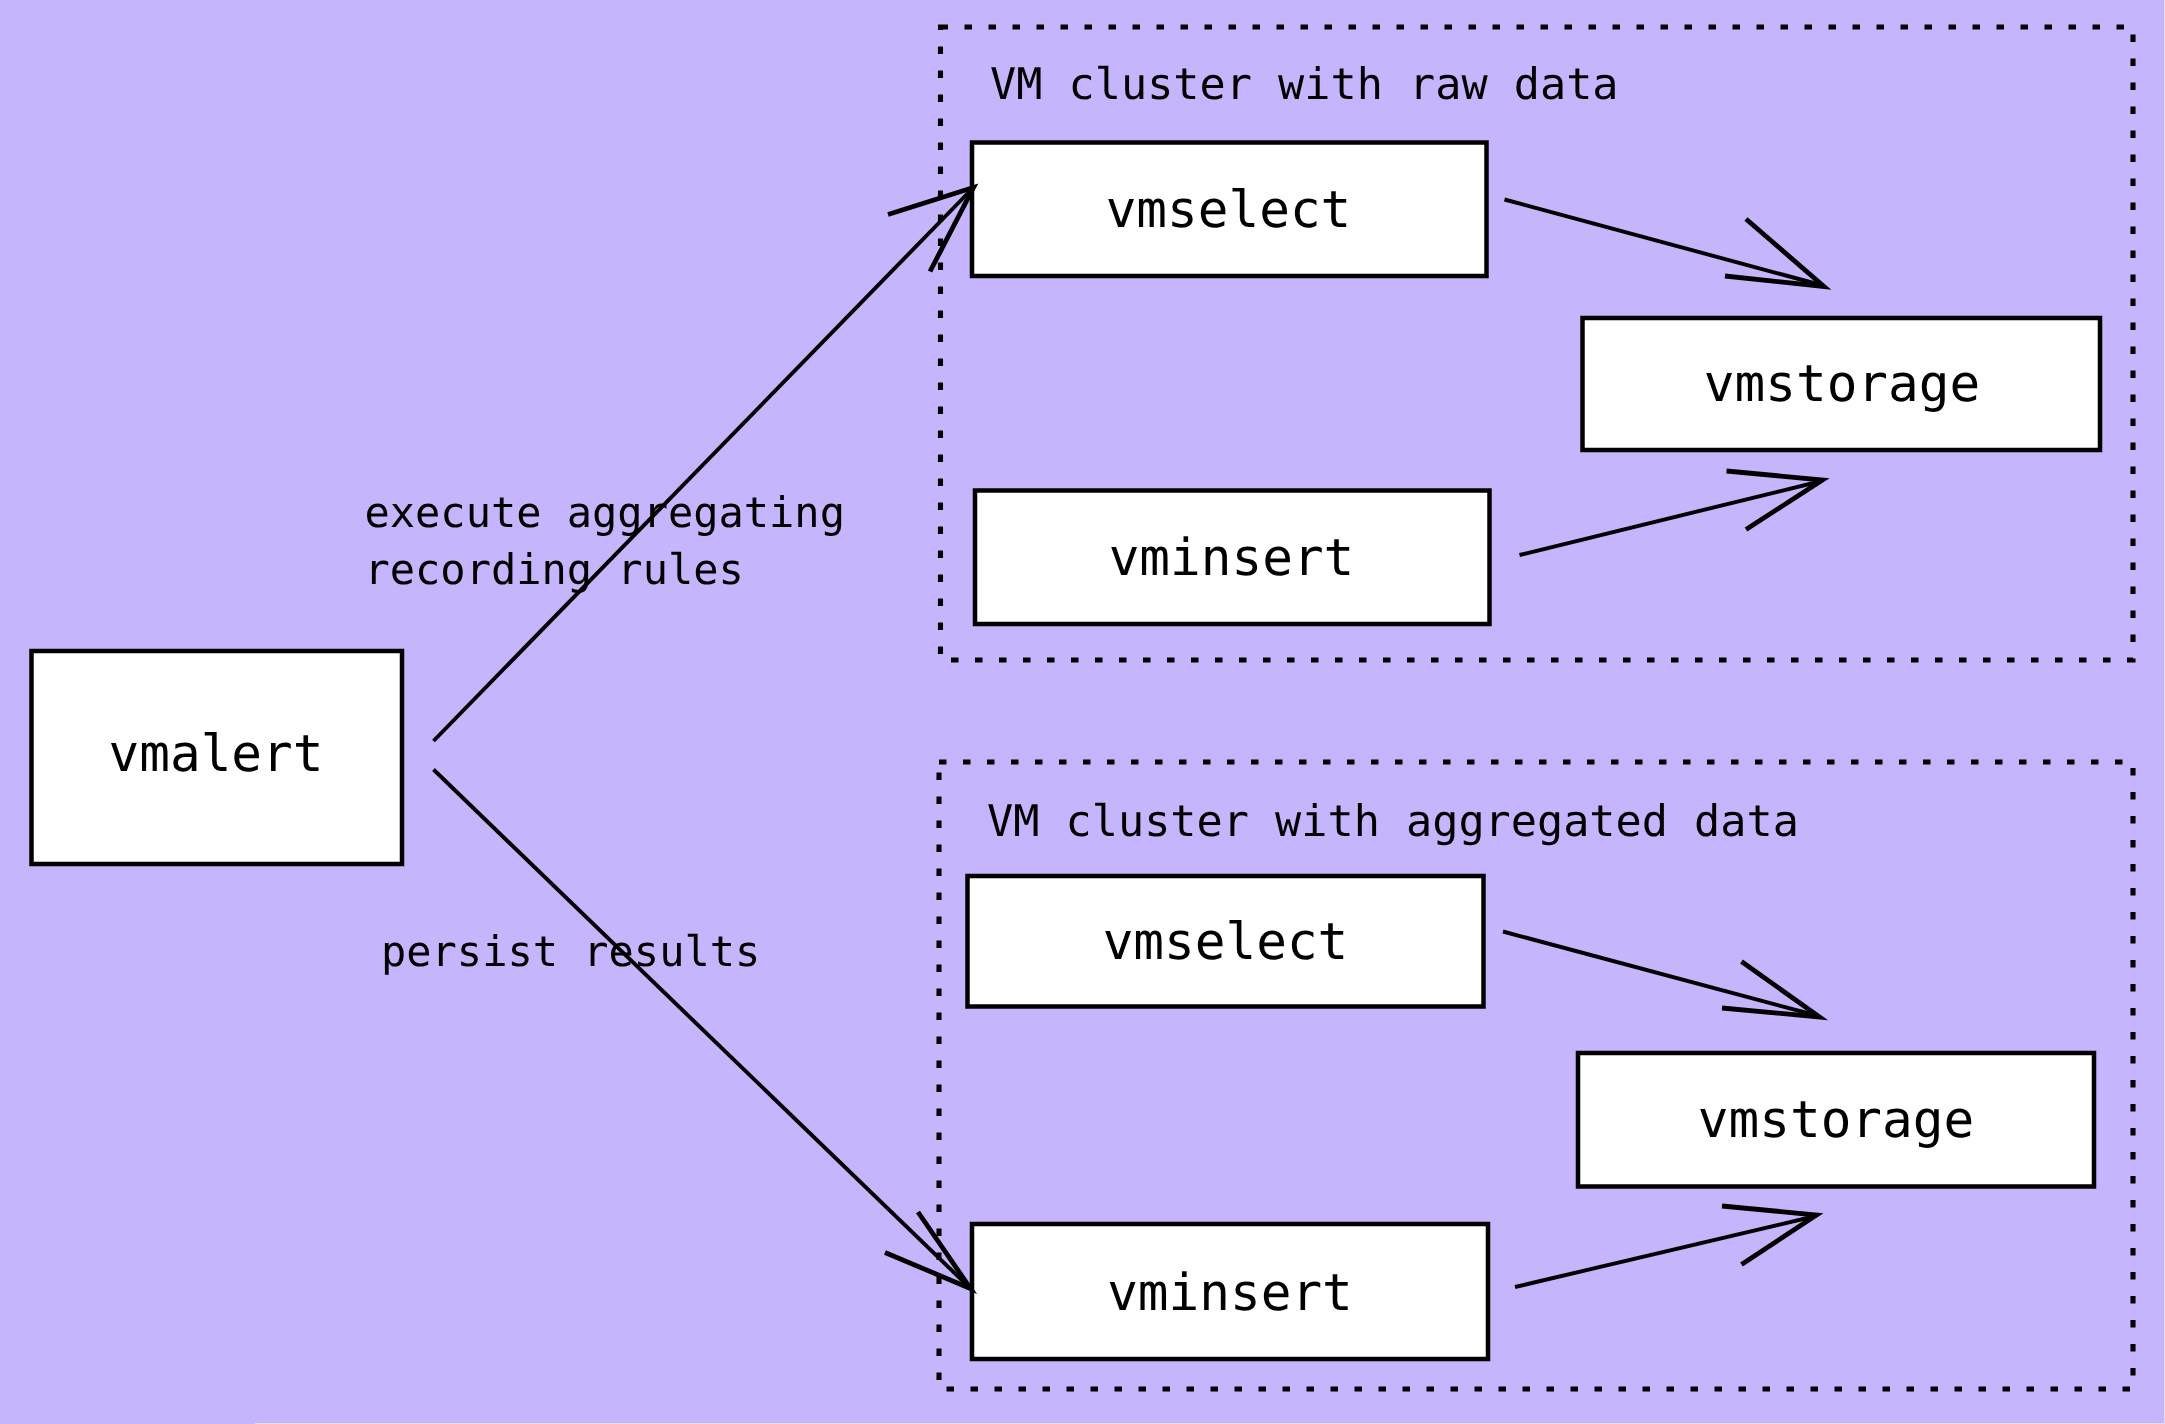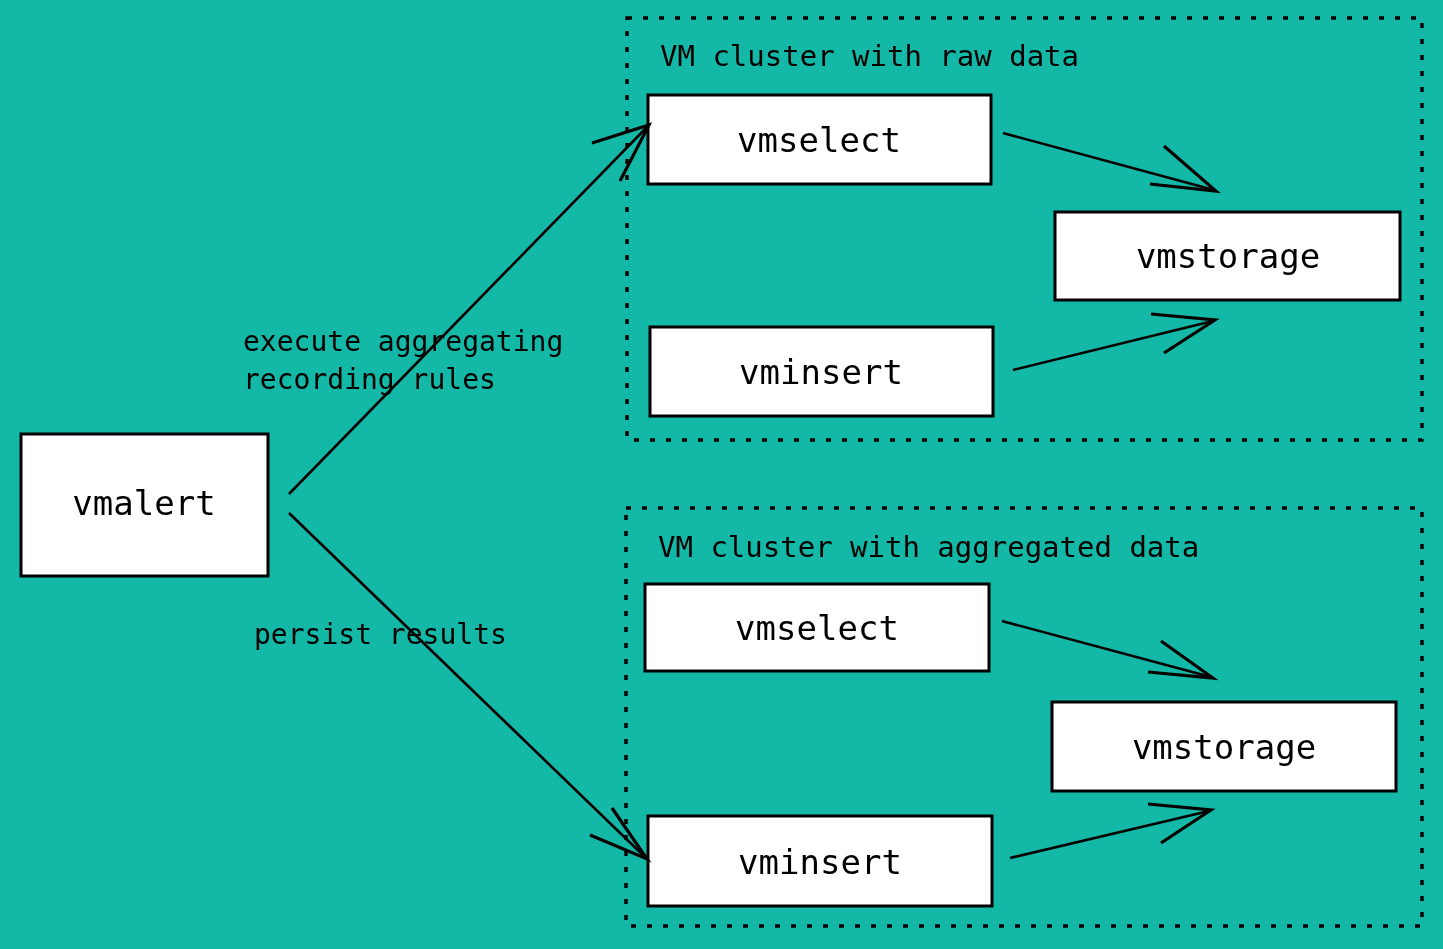--- a/index.html
+++ b/index.html
@@ -7,21 +7,21 @@
     padding: 0;
     background: #ffffff;
   }
   body {
     font-family: "DejaVu Sans Mono", monospace;
   }
   #diagram-root {
     position: relative;
     width: 1443px;
     height: 949px;
-    background: #14b8a6;
+    background: #c4b5fd;
     overflow: hidden;
   }
   svg.canvas {
     position: absolute;
     top: 0;
     left: 0;
     width: 1443px;
     height: 949px;
     display: block;
   }

